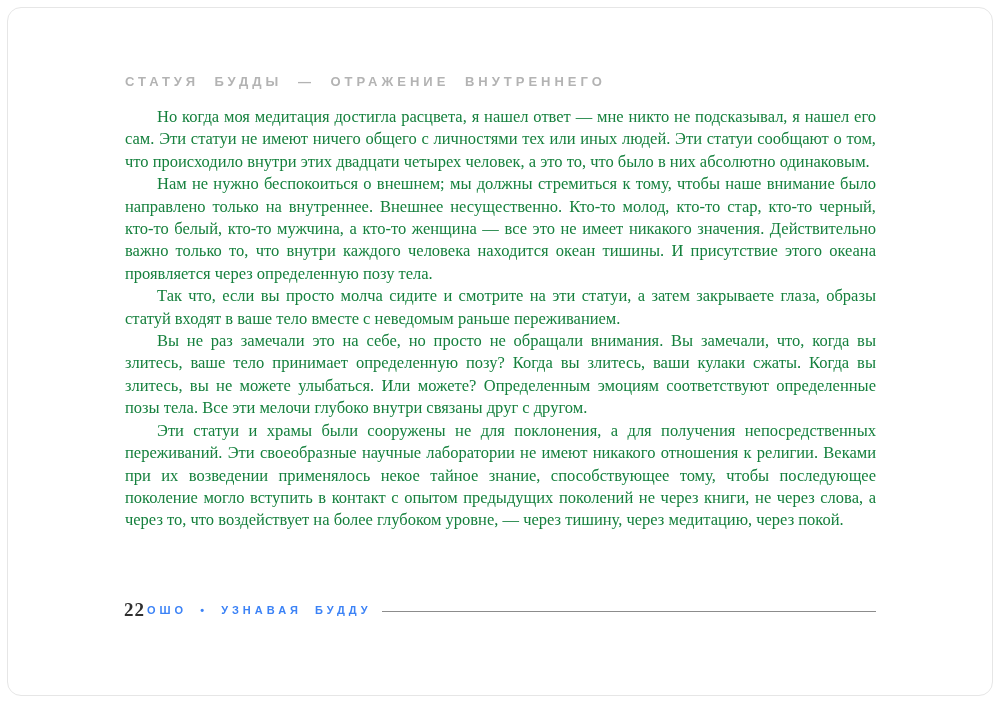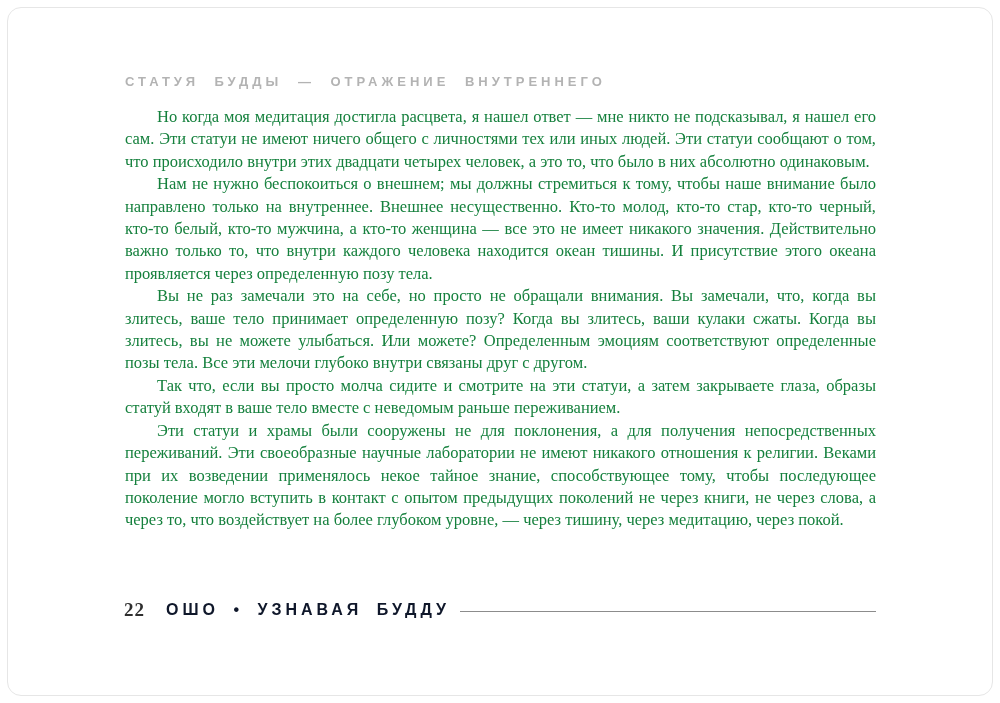--- a/index.html
+++ b/index.html
@@ -58,27 +58,27 @@
     justify-content: center;
   }
   .page-number {
     font-family: "Liberation Serif", serif;
     font-size: 19px;
     font-weight: bold;
     color: #2f2f2f;
     letter-spacing: 1px;
   }
   .running-title {
-    margin-left: 21px;
+    margin-left: 2px;
     font-family: "Liberation Sans", sans-serif;
-    font-size: 16px;
+    font-size: 11px;
     font-weight: bold;
     letter-spacing: 4px;
     word-spacing: 6px;
-    color: #0f172a;
+    color: #3b82f6;
     white-space: nowrap;
   }
   .footer-rule {
     flex: 1 1 auto;
     height: 0;
     border-top: 1px solid #8c8c8c;
     margin-left: 10px;
     margin-top: 3px;
   }
 </style>
@@ -87,22 +87,22 @@
 
 <div class="page">
 
   <div class="scan-border"></div>
 
   <div class="running-head">СТАТУЯ БУДДЫ — ОТРАЖЕНИЕ ВНУТРЕННЕГО</div>
 
   <div class="body-text">
     <p>Но когда моя медитация достигла расцвета, я нашел ответ — мне никто не подсказывал, я нашел его сам. Эти статуи не имеют ничего общего с личностями тех или иных людей. Эти статуи сообщают о том, что происходило внутри этих двадцати четырех человек, а это то, что было в них абсолютно одинаковым.</p>
     <p>Нам не нужно беспокоиться о внешнем; мы должны стремиться к тому, чтобы наше внимание было направлено только на внутреннее. Внешнее несущественно. Кто-то молод, кто-то стар, кто-то черный, кто-то белый, кто-то мужчина, а кто-то женщина — все это не имеет никакого значения. Действительно важно только то, что внутри каждого человека находится океан тишины. И присутствие этого океана проявляется через определенную позу тела.</p>
+    <p>Так что, если вы просто молча сидите и смотрите на эти статуи, а затем закрываете глаза, образы статуй входят в ваше тело вместе с неведомым раньше переживанием.</p>
     <p>Вы не раз замечали это на себе, но просто не обращали внимания. Вы замечали, что, когда вы злитесь, ваше тело принимает определенную позу? Когда вы злитесь, ваши кулаки сжаты. Когда вы злитесь, вы не можете улыбаться. Или можете? Определенным эмоциям соответствуют определенные позы тела. Все эти мелочи глубоко внутри связаны друг с другом.</p>
-    <p>Так что, если вы просто молча сидите и смотрите на эти статуи, а затем закрываете глаза, образы статуй входят в ваше тело вместе с неведомым раньше переживанием.</p>
     <p>Эти статуи и храмы были сооружены не для поклонения, а для получения непосредственных переживаний. Эти своеобразные научные лаборатории не имеют никакого отношения к религии. Веками при их возведении применялось некое тайное знание, способствующее тому, чтобы последующее поколение могло вступить в контакт с опытом предыдущих поколений не через книги, не через слова, а через то, что воздействует на более глубоком уровне, — через тишину, через медитацию, через покой.</p>
   </div>
 
   <div class="footer">
     <span class="page-number">22</span>
     <span class="running-title">ОШО • УЗНАВАЯ БУДДУ</span>
     <span class="footer-rule"></span>
   </div>
 
 </div>

